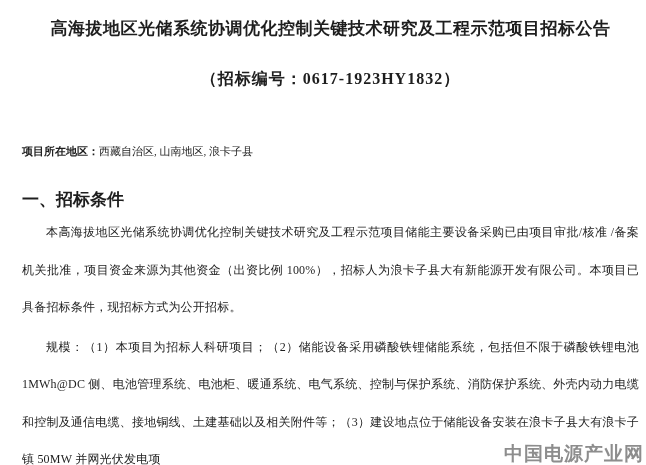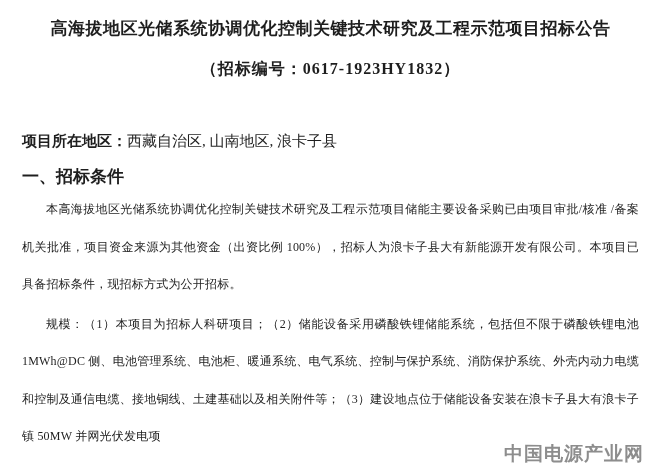--- a/index.html
+++ b/index.html
@@ -23,43 +23,43 @@
   }
   .doc-title {
     margin: 0;
     font-size: 17px;
     font-weight: bold;
     text-align: center;
     line-height: 34px;
     letter-spacing: 0.5px;
   }
   .tender-no {
-    margin: 6px;
+    margin: 16px;
     font-size: 16px;
     font-weight: bold;
     text-align: center;
     line-height: 34px;
     letter-spacing: 1px;
   }
   .location-line {
     margin-top: 45px;
-    font-size: 15px;
+    font-size: 11px;
     line-height: 21px;
   }
   .location-label {
     font-weight: bold;
   }
   .section-heading {
     margin: 0;
     font-size: 17px;
     font-weight: bold;
     line-height: 24px;
   }
   .heading-1 {
-    margin-top: 13px;
+    margin-top: 26px;
   }
   .heading-2 {
     margin-top: 9px;
   }
   .body-para {
     margin: 0;
     font-size: 12px;
     line-height: 37.5px;
     text-indent: 2em;
     text-align: justify;

